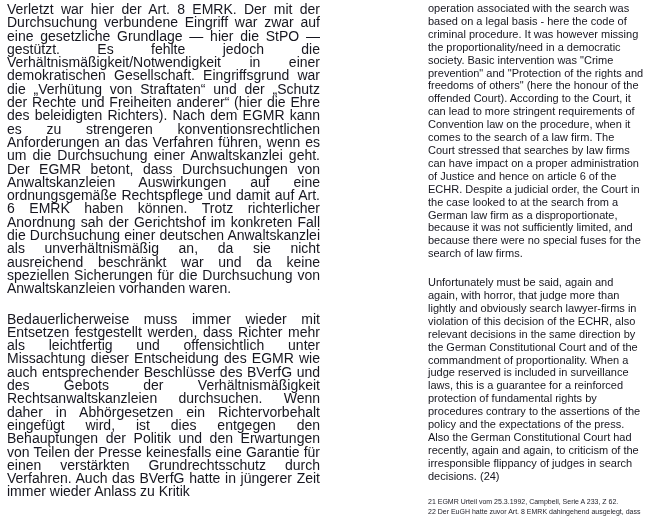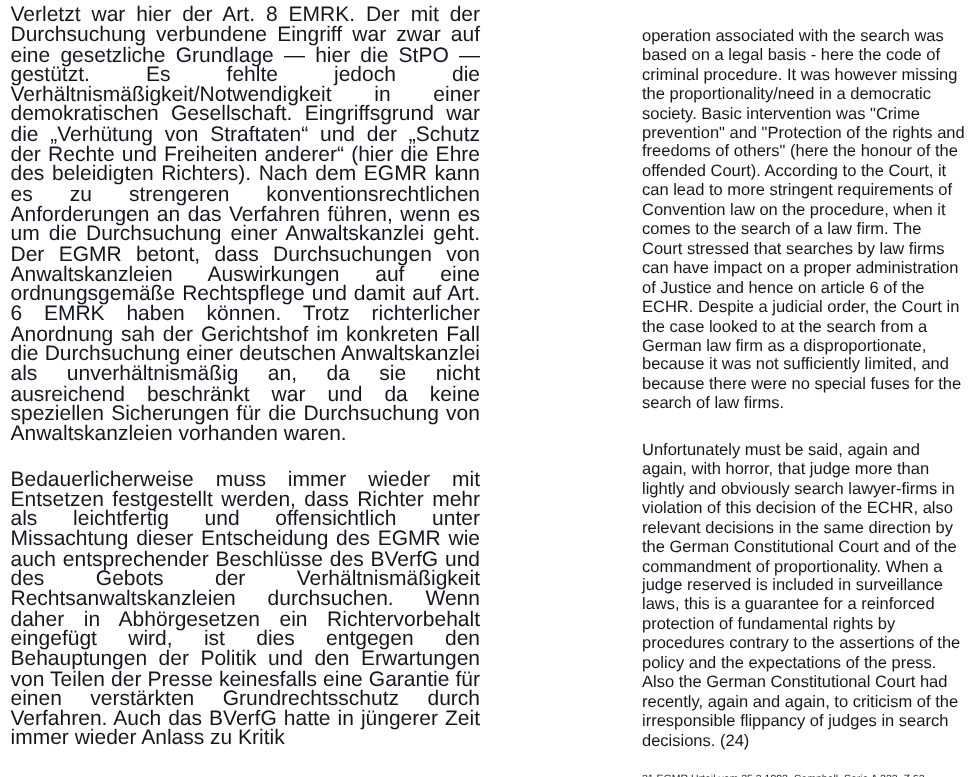--- a/index.html
+++ b/index.html
@@ -32,21 +32,21 @@
     width: 216px;
     text-align: left;
     font-size: 11px;
     line-height: 12.9px;
   }
   .col-left p {
     margin: 0 0 14px 0;
     padding-top: 3px;
   }
   .col-right p {
-    margin: 16px 0 14px 0;
+    margin: 0 0 14px 0;
     padding-top: 2px;
   }
   .footnotes {
     margin-top: 4px;
     font-size: 7px;
     line-height: 10px;
     color: #1c1c26;
   }
   .footnotes p {
     margin: 0;

